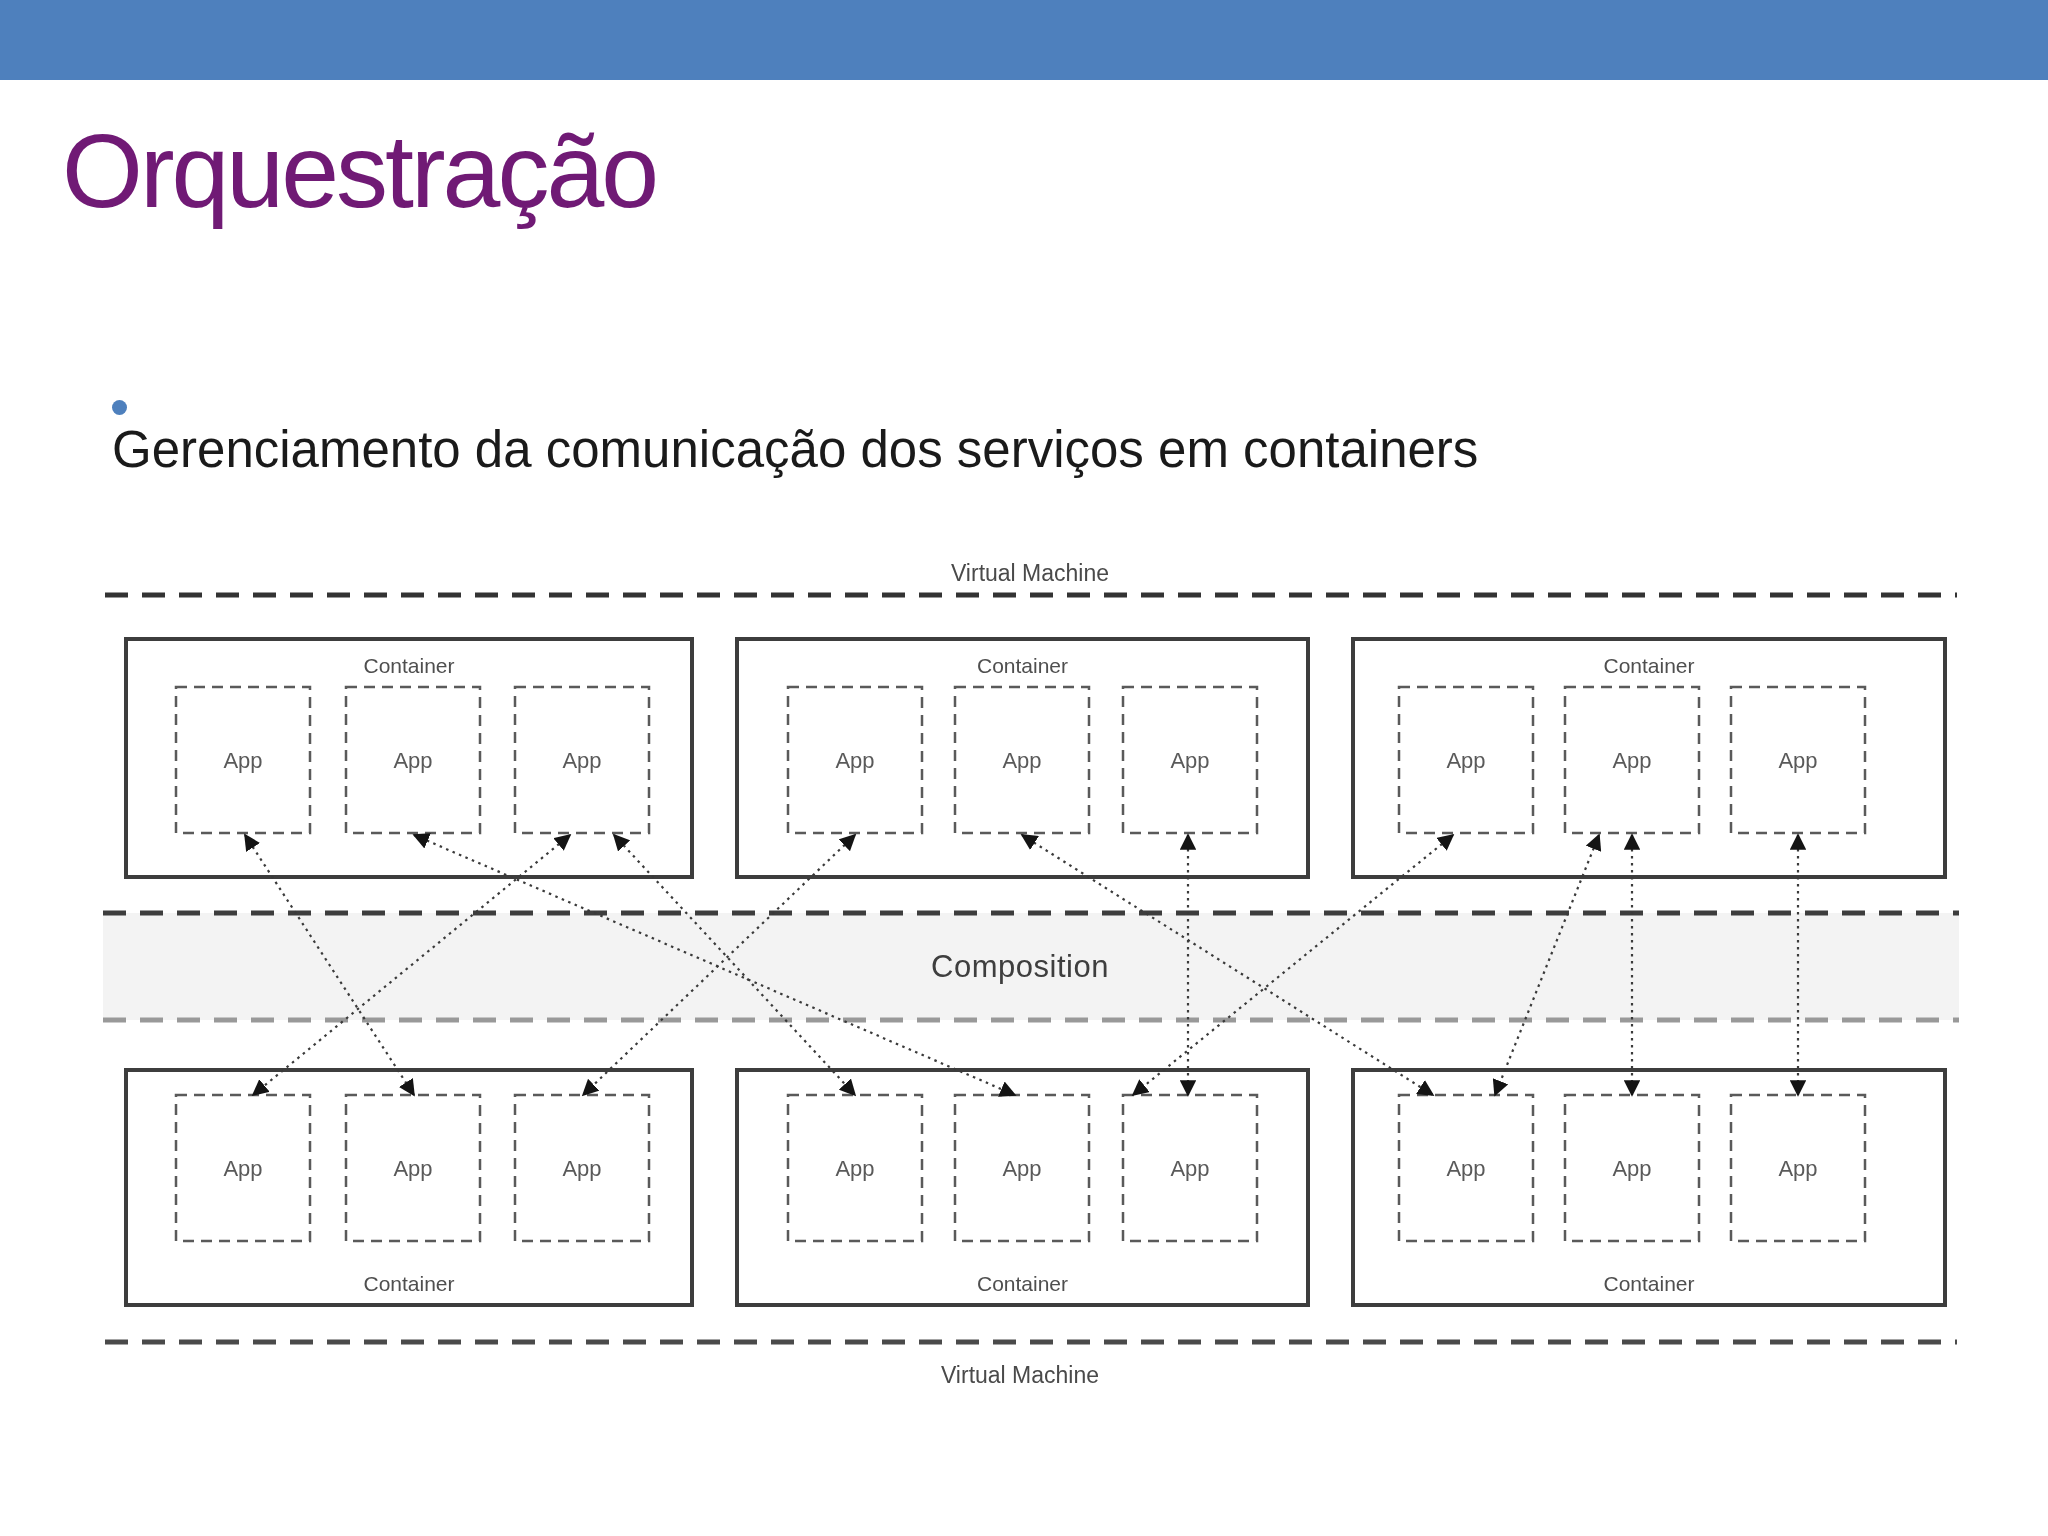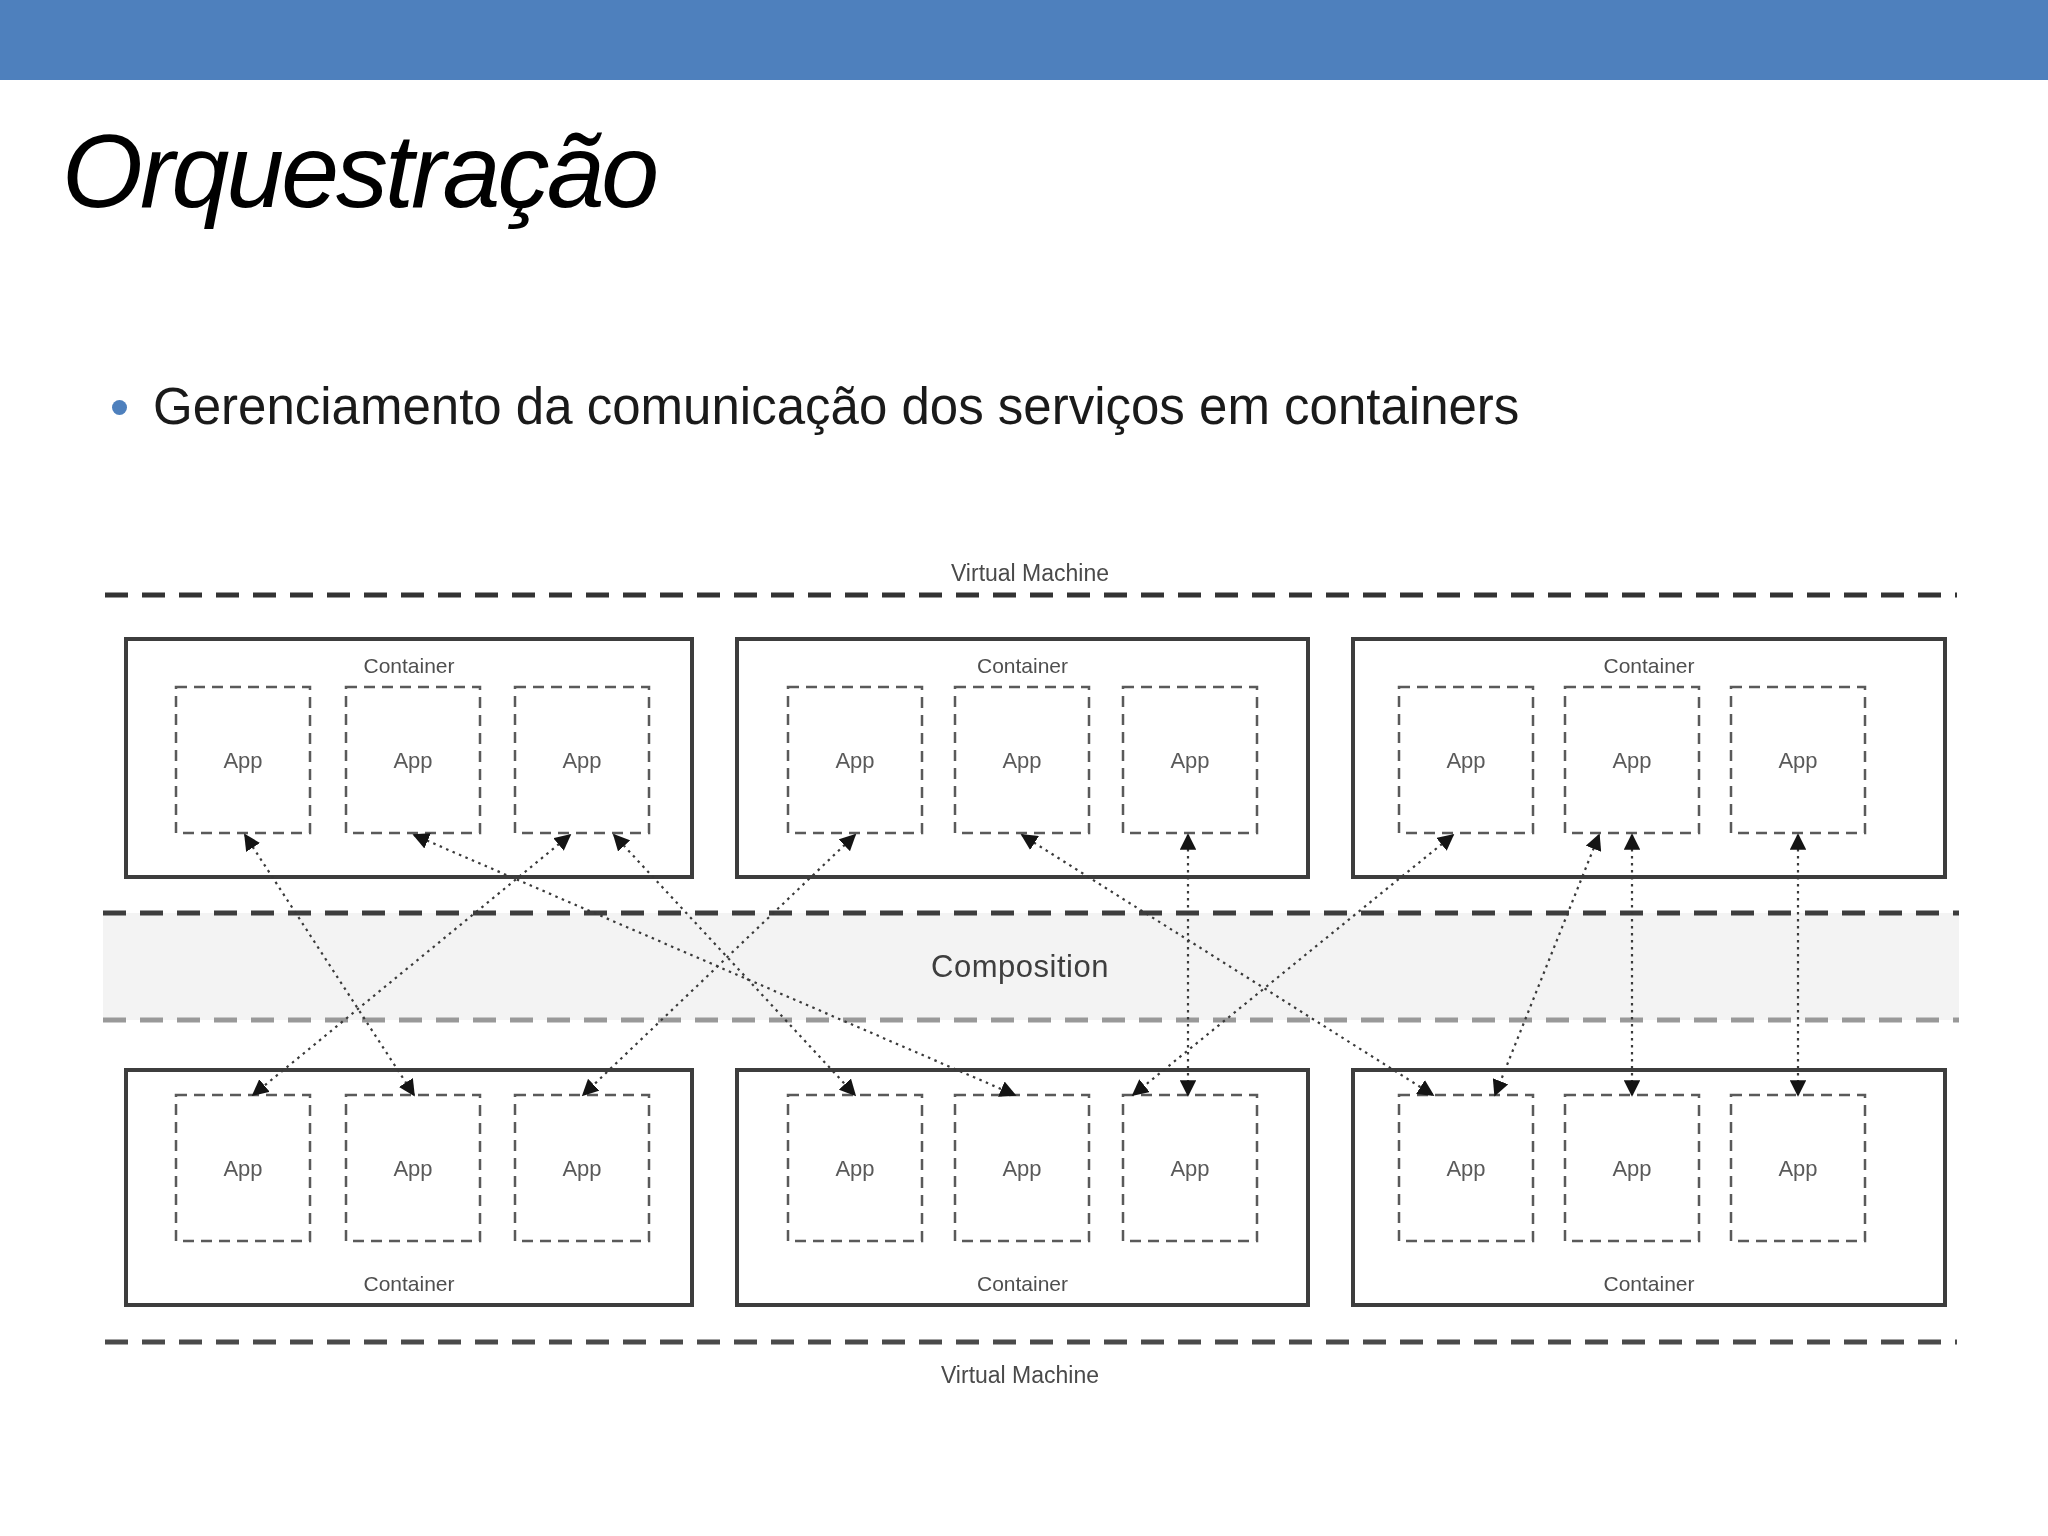--- a/index.html
+++ b/index.html
@@ -1,38 +1,38 @@
 <!DOCTYPE html>
 <html><head>
 <meta charset="utf-8">
 <style>
   html,body{margin:0;padding:0;background:#222;}
   .slide{position:relative;width:2048px;height:1536px;background:#ffffff;overflow:hidden;
          font-family:"Liberation Sans",sans-serif;}
   .top-bar{position:absolute;left:0;top:0;width:100%;height:80px;background:#4E80BD;}
   .title{position:absolute;left:62px;top:112px;margin:0;font-size:104px;font-weight:400;
          letter-spacing:-3px;color:#1F4E79;}
-  .bullet-row{position:absolute;left:112px;top:372px;display:flex;align-items:flex-start;}
+  .bullet-row{position:absolute;left:112px;top:372px;display:flex;align-items:flex-start;flex-direction:column;}
   .bullet-dot{flex:0 0 auto;width:15px;height:15px;border-radius:50%;background:#4E80BD;
               margin-top:28px;margin-right:26px;}
   .bullet-text{font-size:51px;line-height:1.36;color:#1a1a1a;}
   .diagram{position:absolute;left:75px;top:545px;}
   .vm-label{font-size:23px;fill:#4a4a4a;}
   .comp-label{font-size:31px;fill:#3e3e3e;letter-spacing:0.5px;}
   .cont-label{font-size:21px;fill:#4f4f4f;}
   .app-label{font-size:22px;fill:#5a5a5a;}
   text{font-family:"Liberation Sans",sans-serif;}
 </style>
 </head>
 <body>
 
 <div class="slide">
   <div class="top-bar" style="background: rgb(78, 128, 189);"></div>
 
-  <h1 class="title" style="color: #000000; font-style: italic;">Orquestração</h1>
+  <h1 class="title" style="color: #701a75;">Orquestração</h1>
 
   <div class="bullet-row">
     <span class="bullet-dot" style="background: rgb(78, 128, 189);"></span>
     <div class="bullet-text">
       <span>Gerenciamento da comunicação dos serviços em containers</span><br>
     </div>
   </div>
 
   <svg id="diagram-svg" class="diagram" width="1890" height="860" viewBox="0 0 1890 860">
     <defs>

